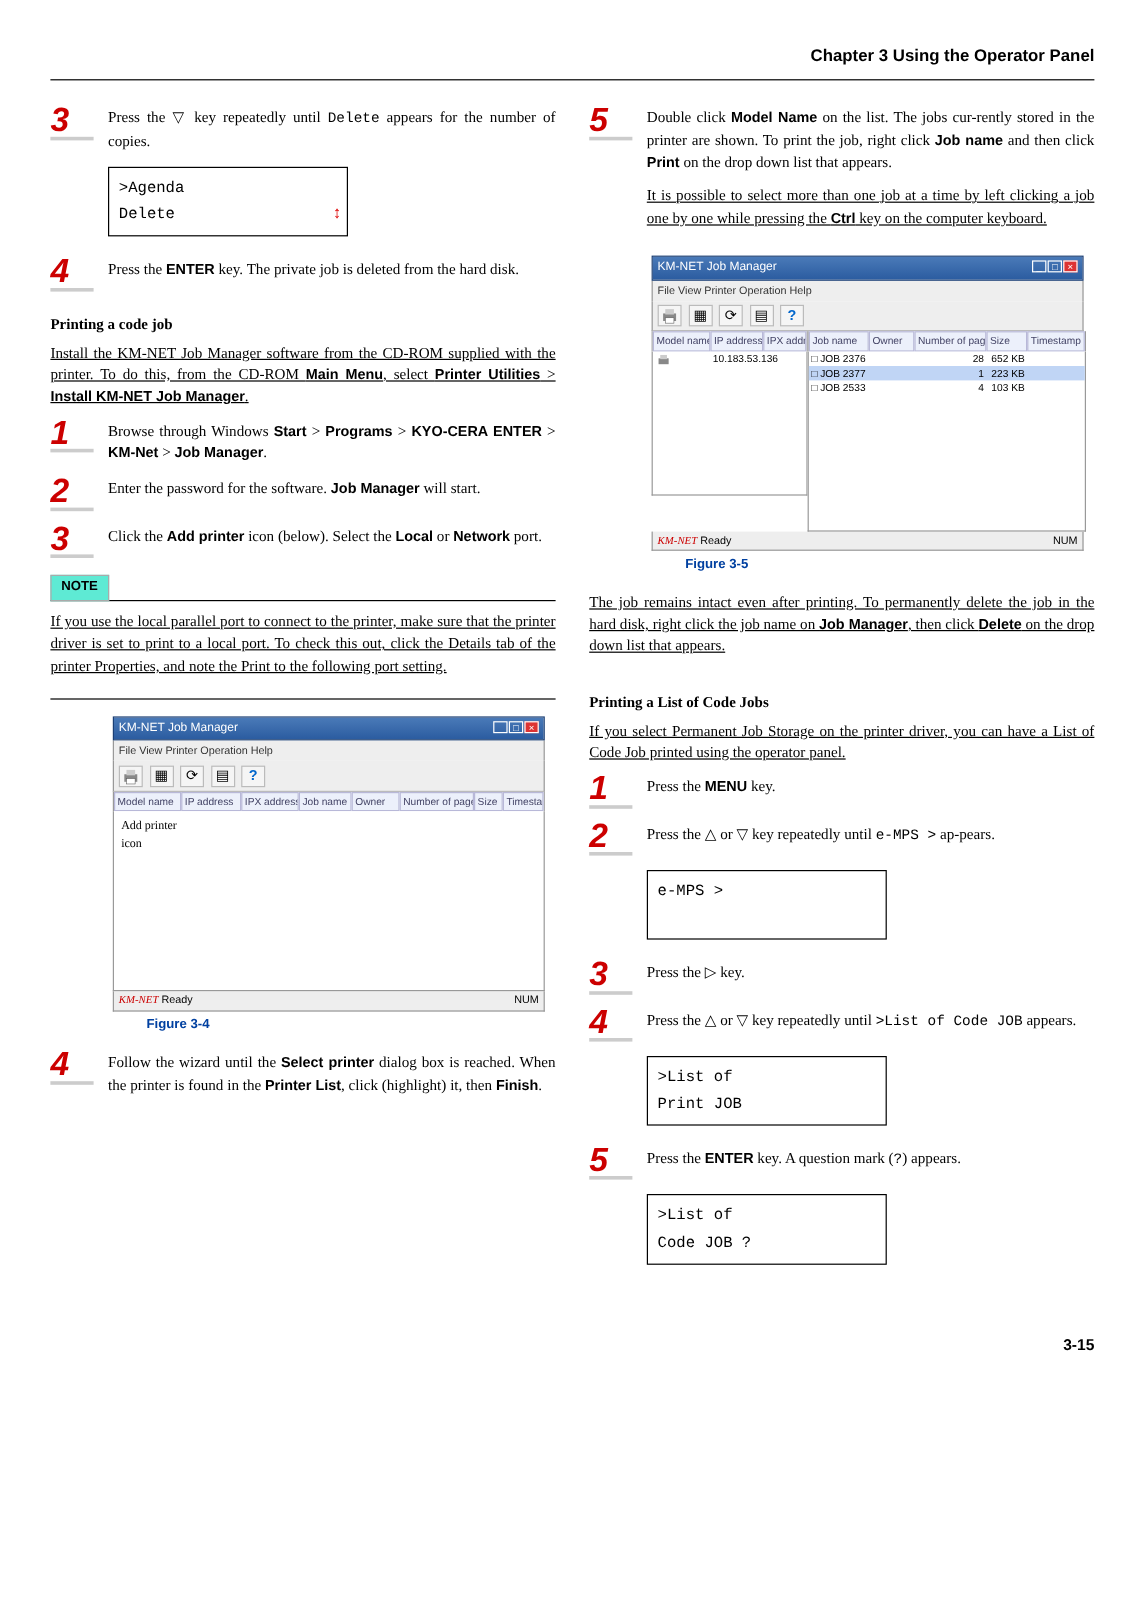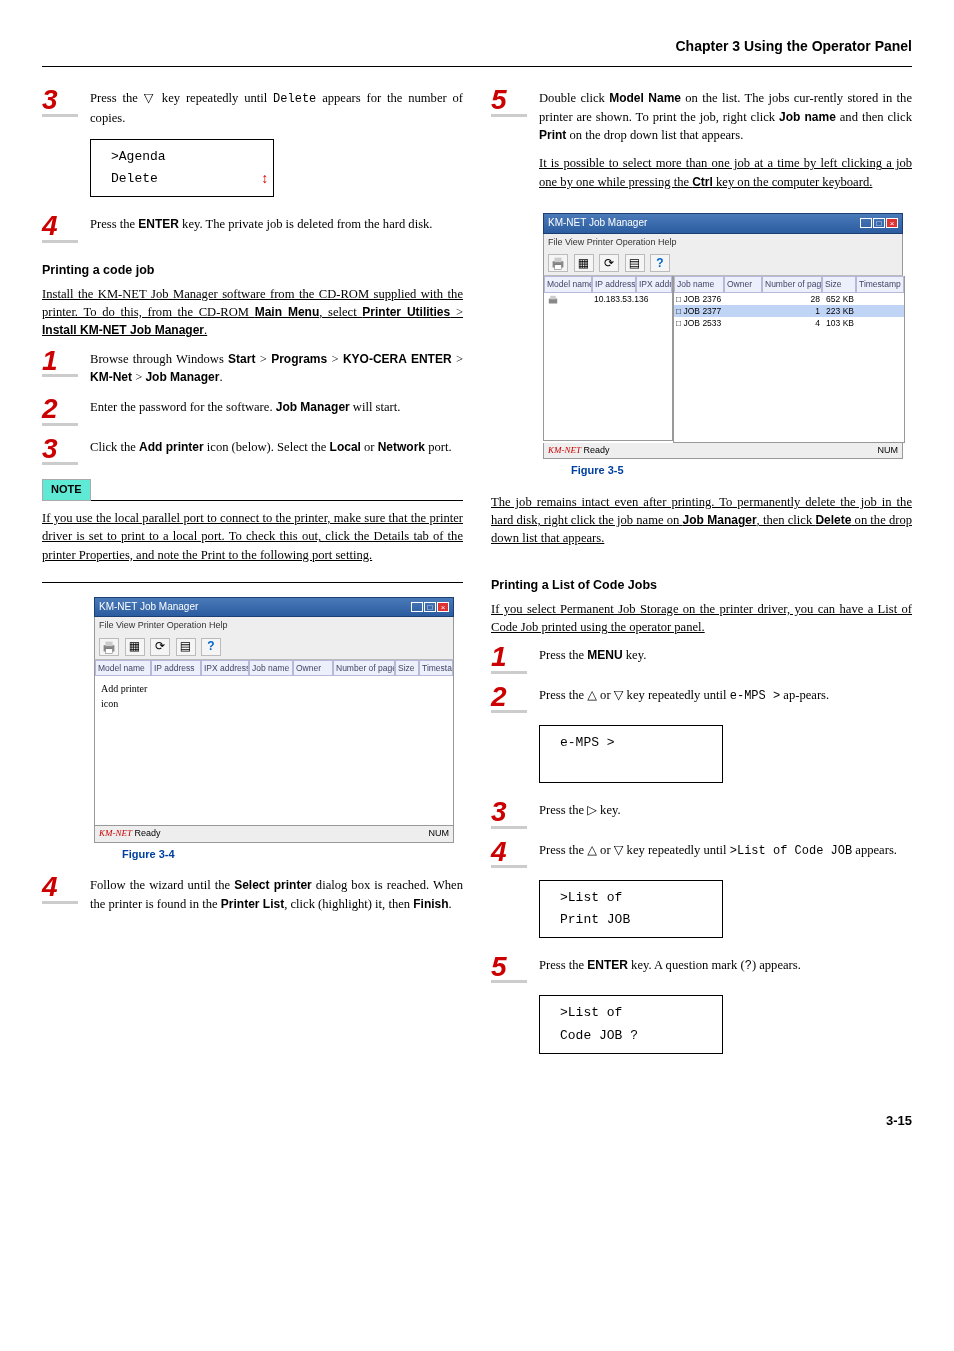--- a/index.html
+++ b/index.html
@@ -7,23 +7,23 @@
   .chapter-head { text-align: right; font-family: Arial, sans-serif; font-weight: bold; font-size: 14px; margin-bottom: 10px; }
   hr.top { border: none; border-top: 1px solid #000; margin-bottom: 22px; }
   .columns { display: flex; gap: 28px; }
   .col { flex: 1 1 0; }
   .step { display: flex; gap: 10px; margin-bottom: 12px; }
   .stepnum-wrap { flex: 0 0 38px; }
   .stepnum { display: block; font-family: Arial, sans-serif; font-weight: bold; font-style: italic; font-size: 28px; color: #cc0000; line-height: 0.8; border-bottom: 3px solid #ccc; padding-bottom: 2px; width: 36px; }
   .stepbody { flex: 1; text-align: justify; }
   b { font-family: Arial, sans-serif; font-weight: bold; font-size: 12px; }
   .code { font-family: "Courier New", monospace; font-size: 12px; }
-  .lcd { border: 1px solid #000; width: 184px; padding: 6px 20px; margin: 10px 0 18px 48px; font-family: "Courier New", monospace; font-size: 13px; line-height: 1.7; position: relative; }
+  .lcd { border: 1px solid #000; width: 200px; padding: 6px 8px; margin: 10px 0 18px 48px; font-family: "Courier New", monospace; font-size: 13px; line-height: 1.7; position: relative; }
   .tick-red { color: #d00; position: absolute; right: 4px; bottom: 4px; font-weight: bold; font-size: 14px; }
-  .h3 { font-family: Liberation Sans, sans-serif; font-weight: bold; font-size: 12.5px; margin: 18px 0 6px 0; }
+  .h3 { font-family: Liberation Serif, serif; font-weight: bold; font-size: 12.5px; margin: 18px 0 6px 0; }
   p.body { text-align: justify; margin-bottom: 10px; text-decoration: underline; }
   .notebox { background: #5eead4; border: 1px solid #aaa; display: inline-block; padding: 2px 8px; font-family: Arial, sans-serif; font-weight: bold; font-size: 11px; margin-top: 2px; }
   .noteframe { border-top: 1px solid #000; border-bottom: 1px solid #000; padding: 8px 0; margin-top: -1px; margin-bottom: 14px; }
   .screenshot { width: 360px; margin: 8px auto 4px 52px; font-family: Tahoma, Arial, sans-serif; }
   .ss-titlebar { background: linear-gradient(#4a7ab8,#2b5ca0); color: #fff; font-size: 10px; padding: 2px 4px; border: 1px solid #1b3f75; position: relative; margin-top: 10px; }
   .ss-close { float: right; display: inline-block; }
   .ss-close span { display: inline-block; width: 12px; height: 10px; text-align: center; line-height: 10px; font-size: 8px; color: #fff; border: 1px solid #fff; margin-left: 1px; }
   .ss-close .x { background: #d33; }
   .ss-menubar { background: #eee; font-size: 9px; padding: 2px 4px; border-left: 1px solid #999; border-right: 1px solid #999; color:#333; }
   .ss-toolbar { background: #eee; padding: 3px 4px; border-left:1px solid #999;border-right:1px solid #999;border-bottom:1px solid #bbb; }
@@ -195,21 +195,21 @@
       <span class="tbtn">▤</span>
       <span class="tbtn" style="color:#06c;font-weight:bold;">?</span>
     </div>
     <div style="display:flex;">
       <div style="width:130px">
         <div class="ss-colhead">
           <div style="width:48px">Model name</div>
           <div style="width:44px">IP address</div>
           <div style="flex:1">IPX address</div>
         </div>
-        <div class="ss-body" style="height:148px">
+        <div class="ss-body" style="height:120px">
           <div class="row5">
             <div style="width:48px">
               <svg width="14" height="14" viewBox="0 0 20 20">
                     <rect x="4" y="8" width="12" height="7" fill="#888"></rect>
                     <rect x="6" y="4" width="8" height="5" fill="#ccc"></rect>
                   </svg>
             </div>
             <div style="flex:1">10.183.53.136</div>
           </div>
         </div>

